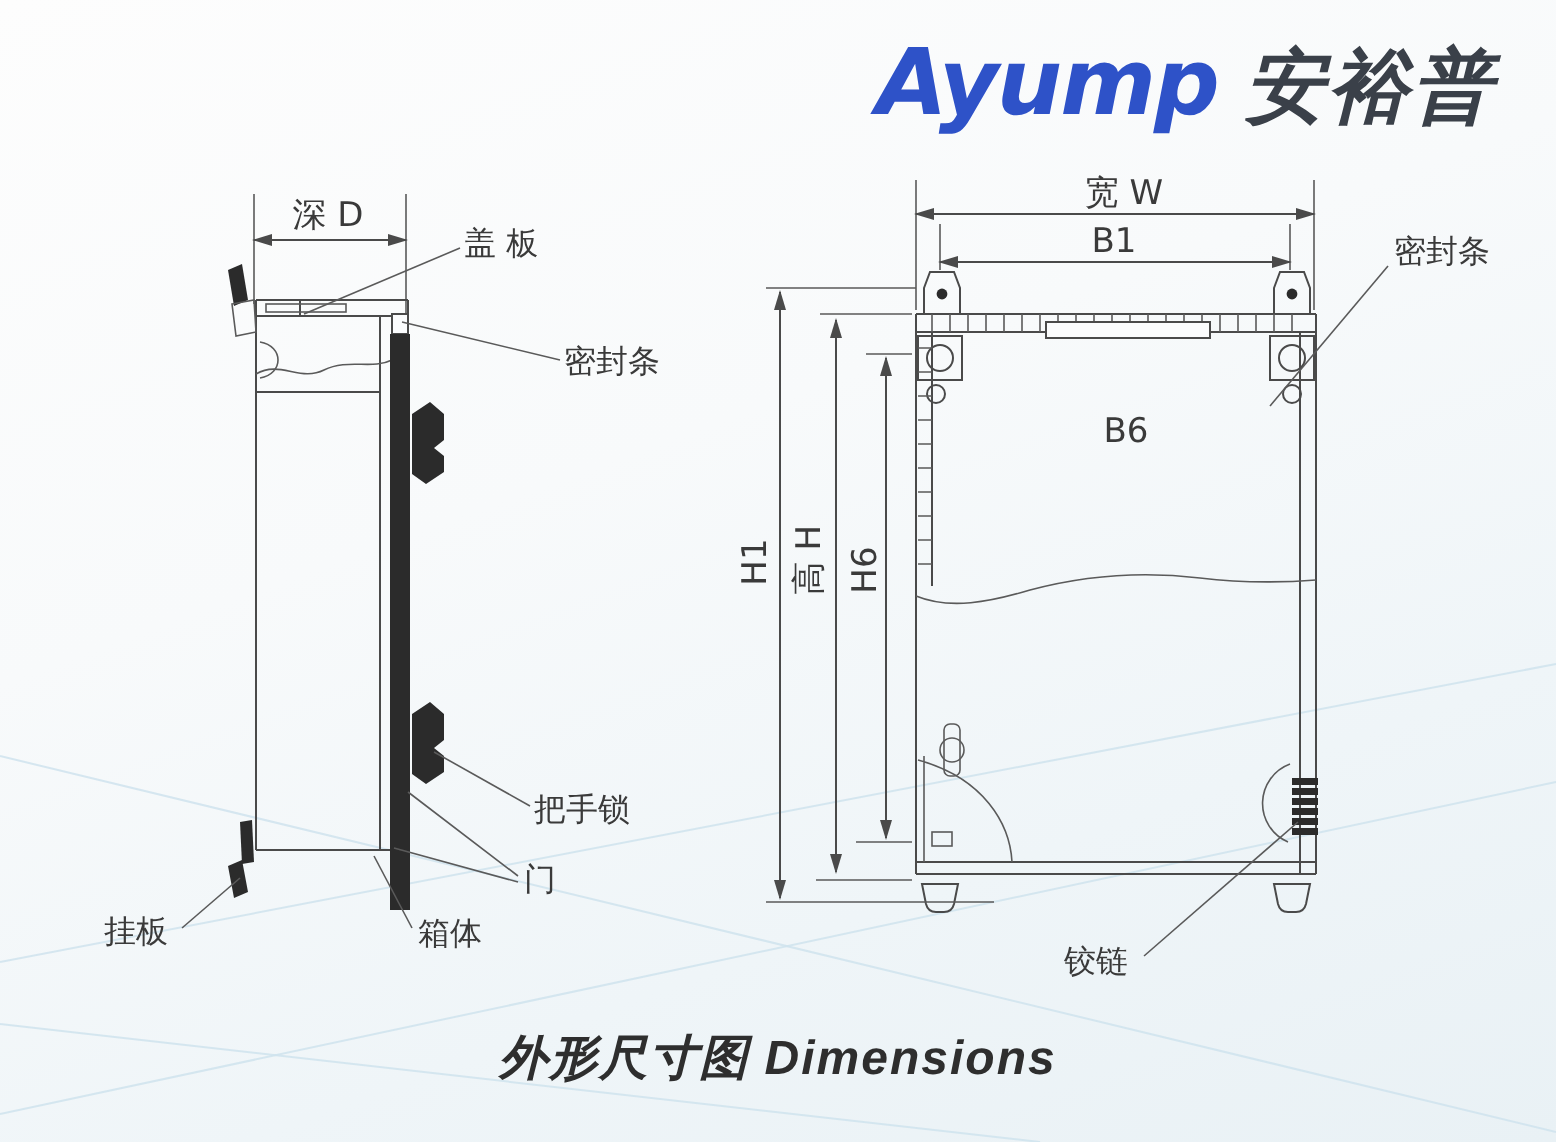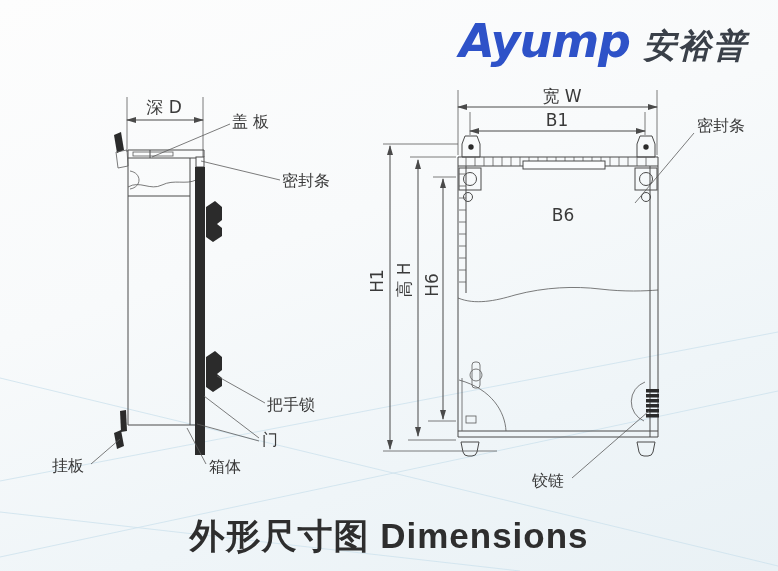--- a/index.html
+++ b/index.html
@@ -9,25 +9,25 @@
     background:linear-gradient(160deg,#fdfdfd 0%,#f8fafb 40%,#eff5f8 72%,#e9f1f5 100%);
   }
   #logo{
     position:absolute;top:18px;right:30px;display:flex;align-items:baseline;gap:13px;font-style:italic;
   }
   #logo .latin{
     font-size:46px;font-weight:bold;color:#2e52c8;letter-spacing:-1px;line-height:1;
     font-family:"DejaVu Sans",sans-serif;
   }
   #logo .cjk{
-    font-size:33px;font-weight:bold;color:#3a4049;letter-spacing:2px;line-height:1;
+    font-size:40px;font-weight:bold;color:#3a4049;letter-spacing:2px;line-height:1;
   }
   #title{
     position:absolute;left:0;top:513px;width:100%;text-align:center;
-    font-size:35px;font-weight:600;color:#2e2e2e;letter-spacing:1px;
+    font-size:24px;font-weight:600;color:#2e2e2e;letter-spacing:1px;font-style:italic;
   }
   svg{position:absolute;left:0;top:0;}
   svg text{font-family:"DejaVu Sans","Liberation Sans",sans-serif;fill:#3a3a3a;}
   .ln{stroke:#4a4a4a;stroke-width:1;fill:none;}
   .thin{stroke:#5a5a5a;stroke-width:0.8;fill:none;}
   .dk{fill:#2b2b2b;stroke:none;}
   .bg{stroke:#cfe3ed;stroke-width:1;fill:none;opacity:.85;}
   .lbl{font-size:16px;}
   .dim{font-size:17px;}
 </style>

